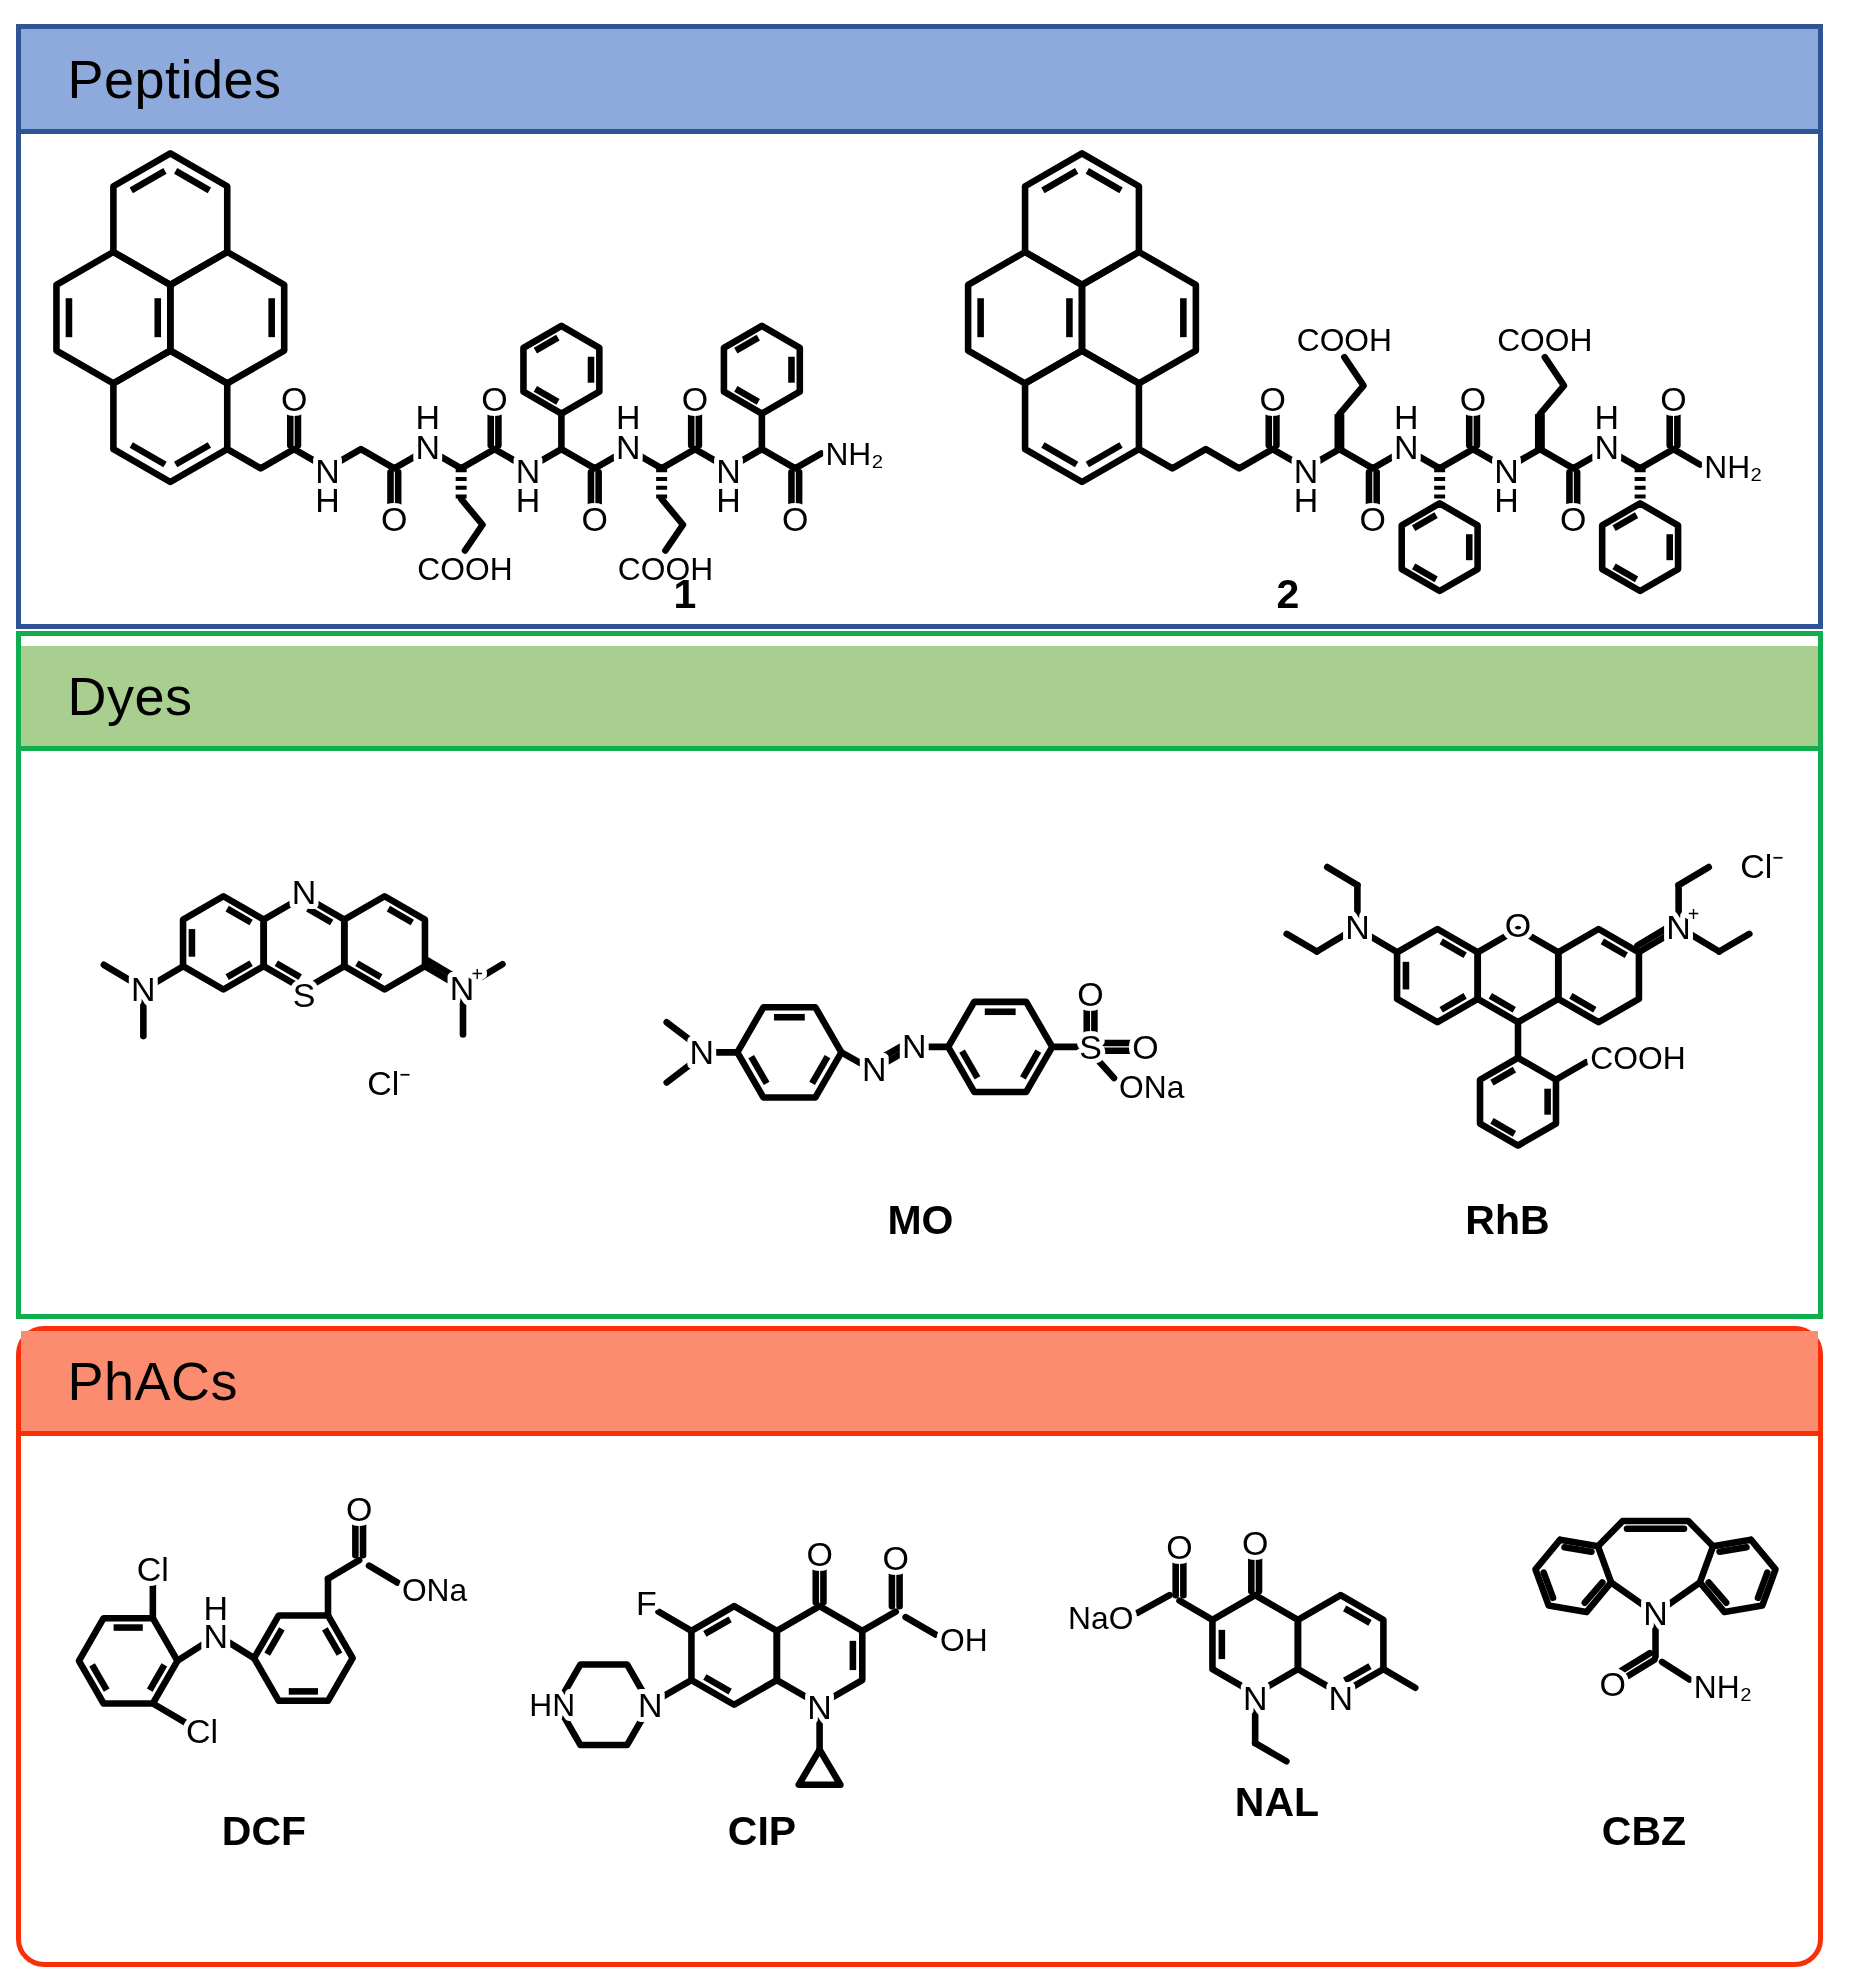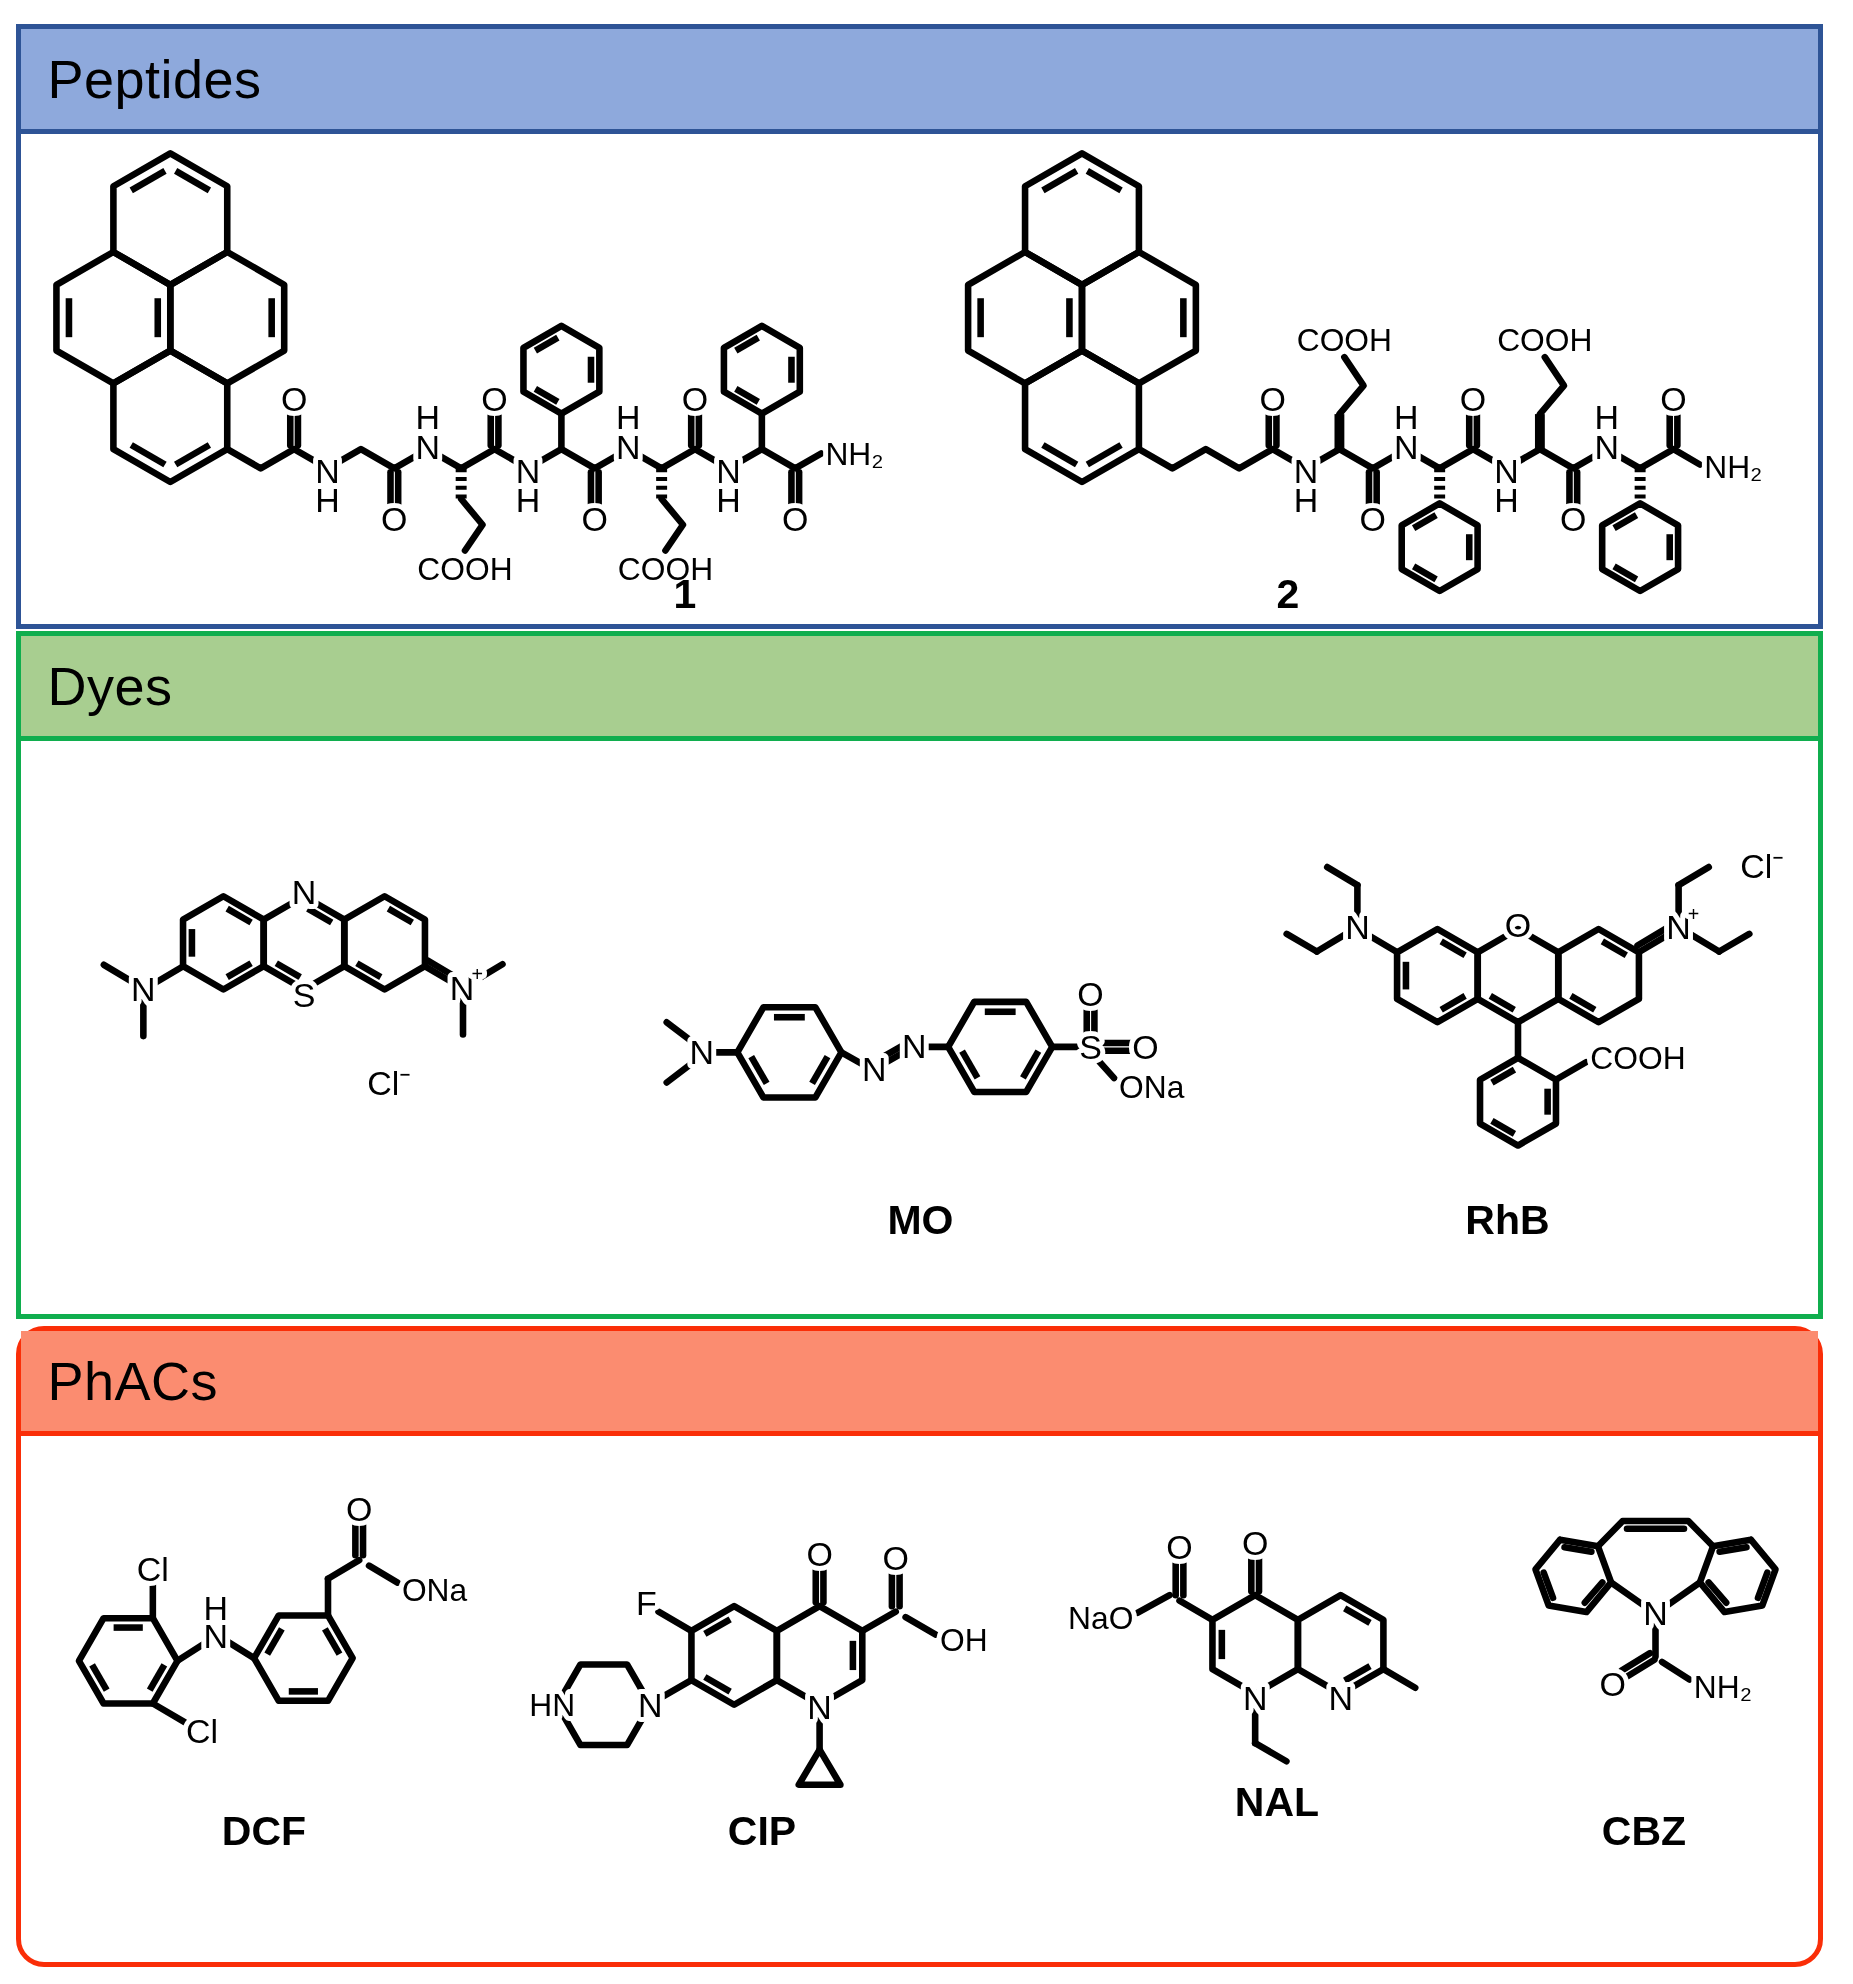--- a/index.html
+++ b/index.html
@@ -1,18 +1,18 @@
 <!DOCTYPE html>
 <html style="font-size:8.8px"><head>
 <meta charset="utf-8">
 <style>
   html,body{margin:0;padding:0;background:#fff}
   .page{position:relative;width:1853px;height:1985px;background:#fff;font-family:"Liberation Sans",sans-serif;overflow:hidden}
   .box{position:absolute;box-sizing:border-box;border:5px solid #000;background:#fff}
-  .band{box-sizing:border-box;height:105px;border-bottom:5px solid #000;display:flex;align-items:center;padding-left:26px;font-size:54px;color:#000;letter-spacing:0.5px}
+  .band{box-sizing:border-box;height:105px;border-bottom:5px solid #000;display:flex;align-items:center;padding-left:46px;font-size:54px;color:#000;letter-spacing:0.5px}
   .mol{position:absolute}
   .mol svg{width:100%;height:100%;overflow:visible;display:block}
   .mol text{font-family:"Liberation Sans",sans-serif;fill:#000;stroke:#fff;stroke-width:18px;paint-order:stroke;stroke-linejoin:round;dominant-baseline:central;font-weight:400}
   .tag{position:absolute;text-align:center;font-weight:700;font-size:41px;color:#000}
 </style>
 </head>
 <body>
 
 <div class="page">
 
@@ -135,21 +135,21 @@
         <text x="1188" y="532" text-anchor="middle" font-size="62">H</text>
         <text x="709" y="390" text-anchor="middle" font-size="58">COOH</text>
         <text x="1075" y="390" text-anchor="middle" font-size="58">COOH</text>
         <text x="1366" y="622" text-anchor="start" font-size="58">NH₂</text>
       </svg>
     </div>
   <div class="tag" style="left:548px;top:571px;width:274px">1</div>
   <div class="tag" style="left:1151px;top:571px;width:274px">2</div>
 
   <section class="box" style="left: 16.4px; top: 631px; width: 1807px; height: 688px; border-color: rgb(16, 174, 78);">
-    <header class="band" style="background: rgb(168, 206, 144); border-color: rgb(16, 174, 78);">
+    <header class="band" style="background: rgb(168, 206, 144); border-color: rgb(16, 174, 78); margin-top: 10px;">
       <span>Dyes</span>
     </header>
   </section>
   <div class="mol" style="left:49px;top:825px;width:510px;height:318px">
       <svg viewBox="0 0 930 580" preserveAspectRatio="xMidYMid meet">
         <polygon points="465,130 538.6121593216773,172.5 538.6121593216773,257.5 465,300 391.38784067832273,257.5 391.38784067832273,172.5" fill="none" stroke="#000" stroke-width="12" stroke-linejoin="round" stroke-linecap="round"></polygon>
         <line x1="471.890098112509" y1="152.678" x2="515.5273861583993" y2="177.87199999999999" stroke="#000" stroke-width="12"></line>
         <line x1="458.109901887491" y1="277.322" x2="414.4726138416007" y2="252.12800000000001" stroke="#000" stroke-width="12"></line>
         <polygon points="318,130 391.61215932167727,172.5 391.61215932167727,257.5 318,300 244.3878406783227,257.5 244.38784067832273,172.5" fill="none" stroke="#000" stroke-width="12" stroke-linejoin="round" stroke-linecap="round"></polygon>
         <line x1="324.890098112509" y1="152.678" x2="368.5273861583993" y2="177.87199999999999" stroke="#000" stroke-width="12"></line>

